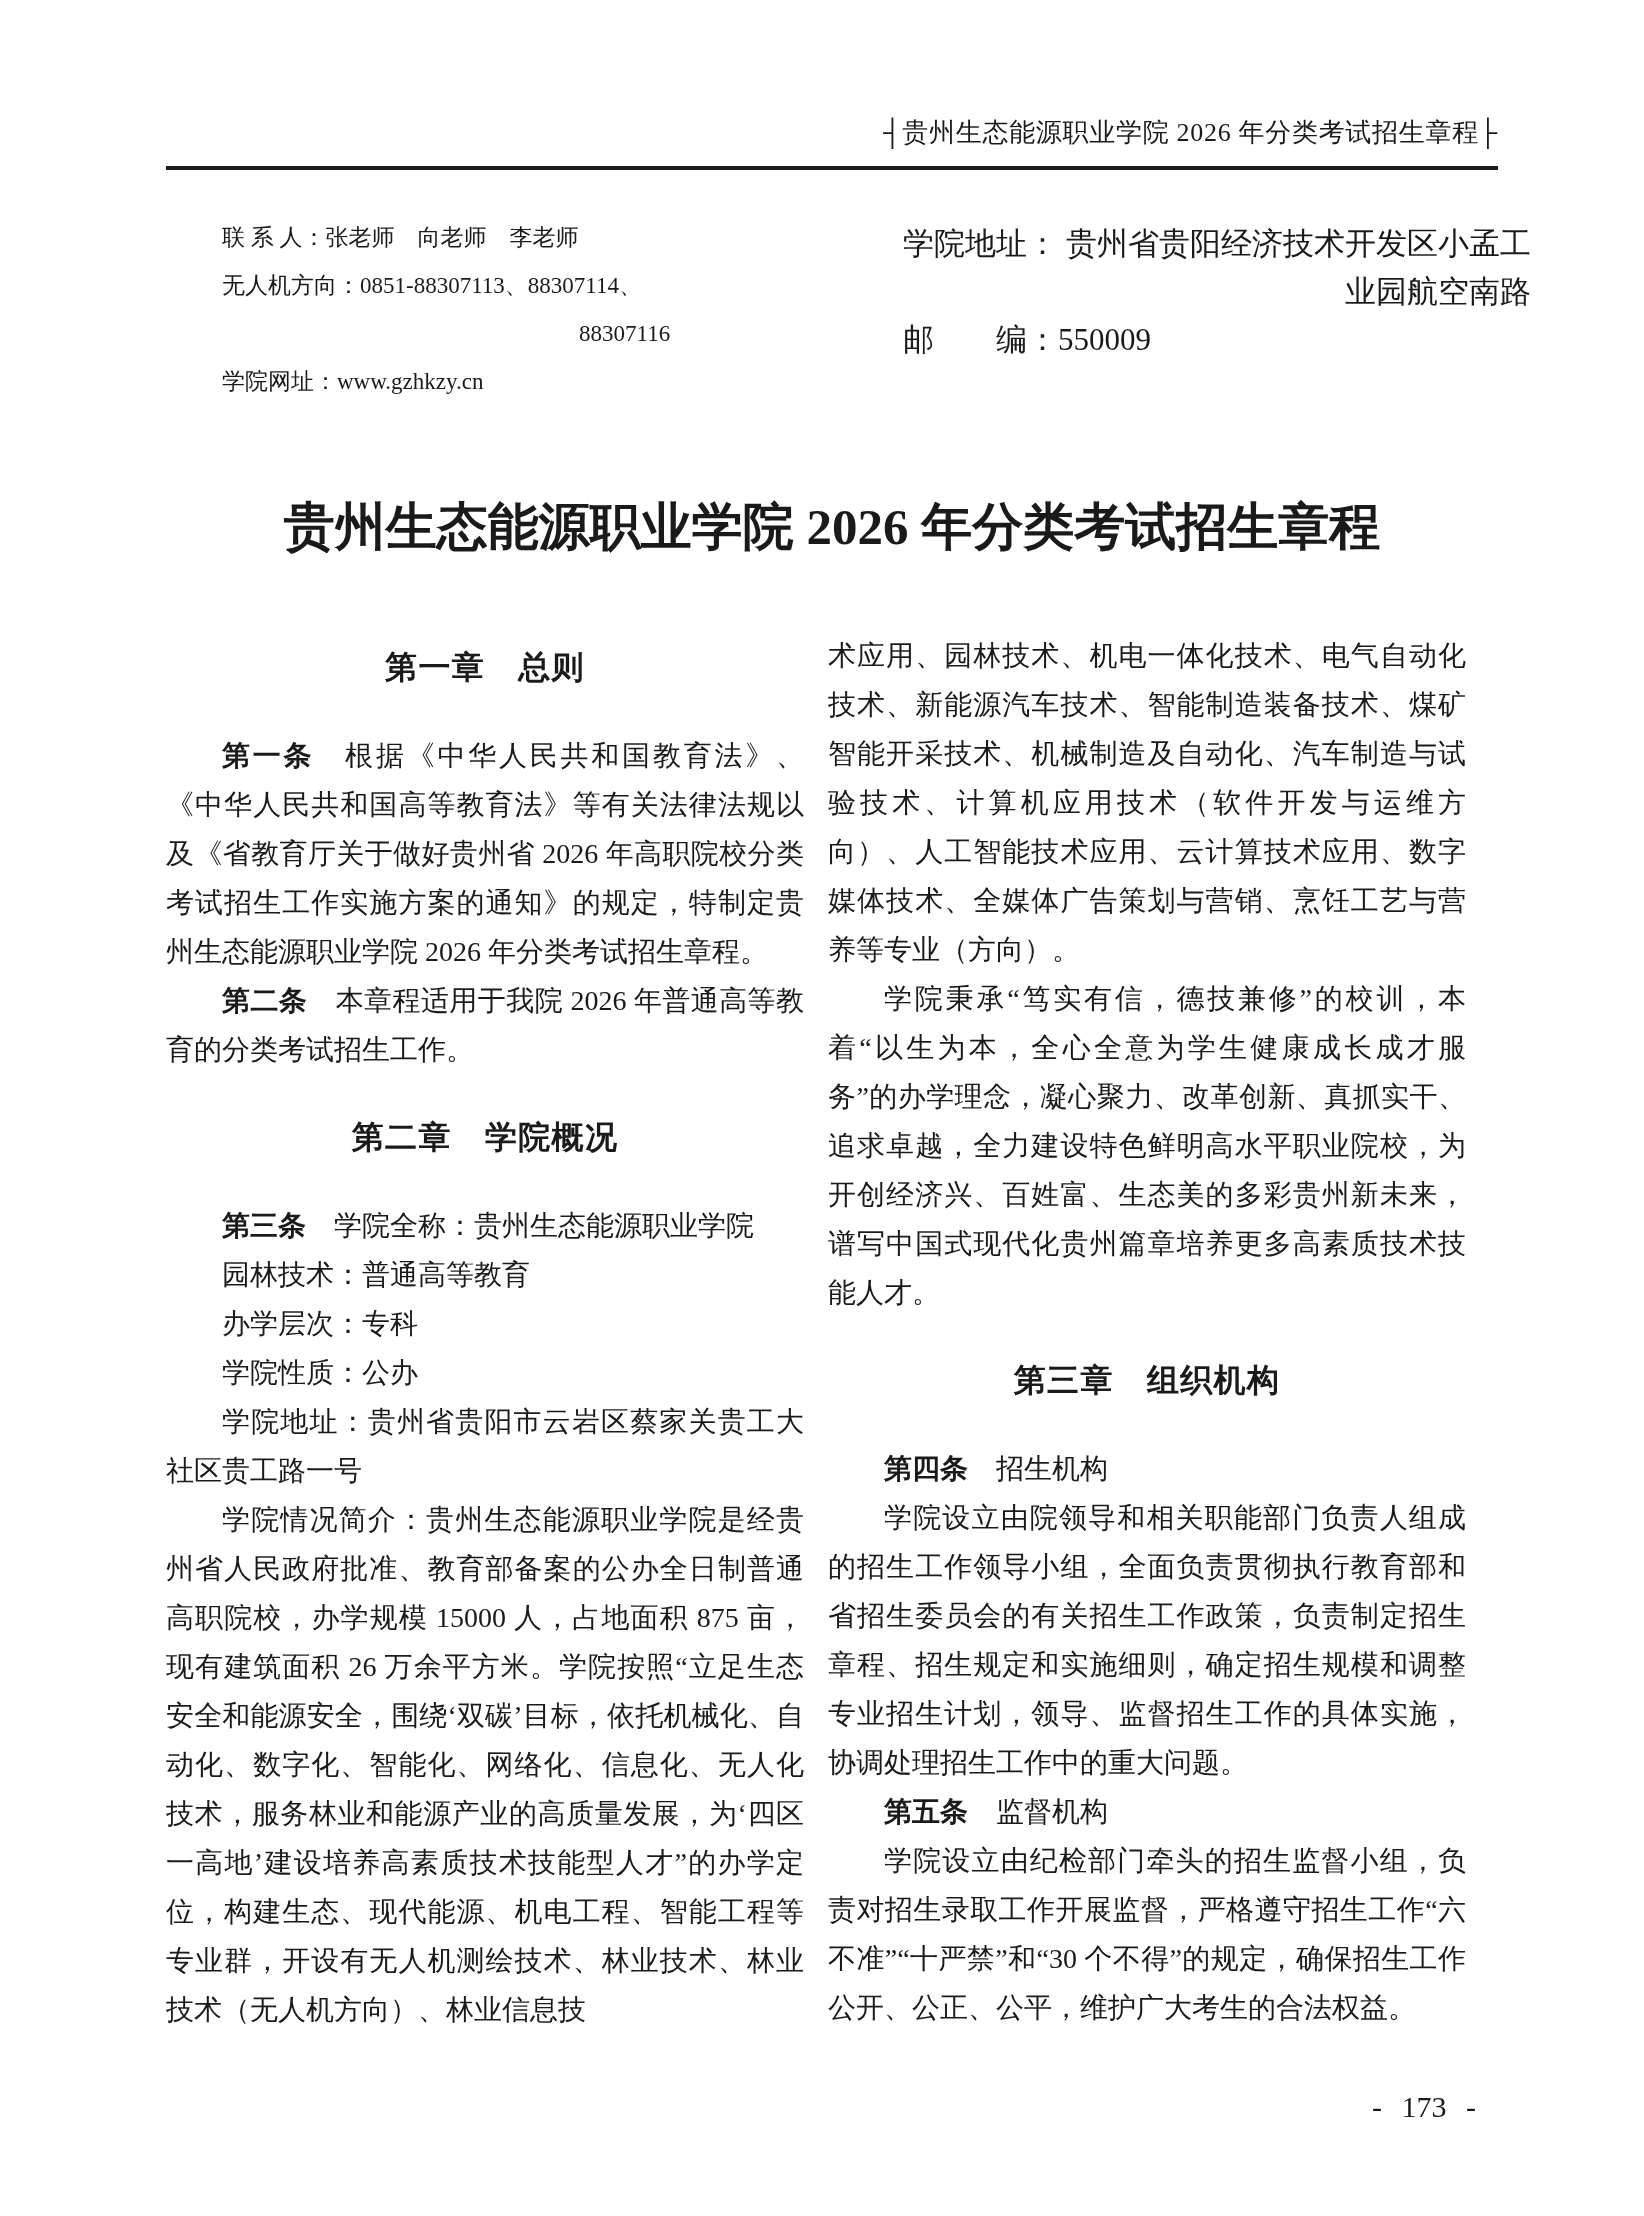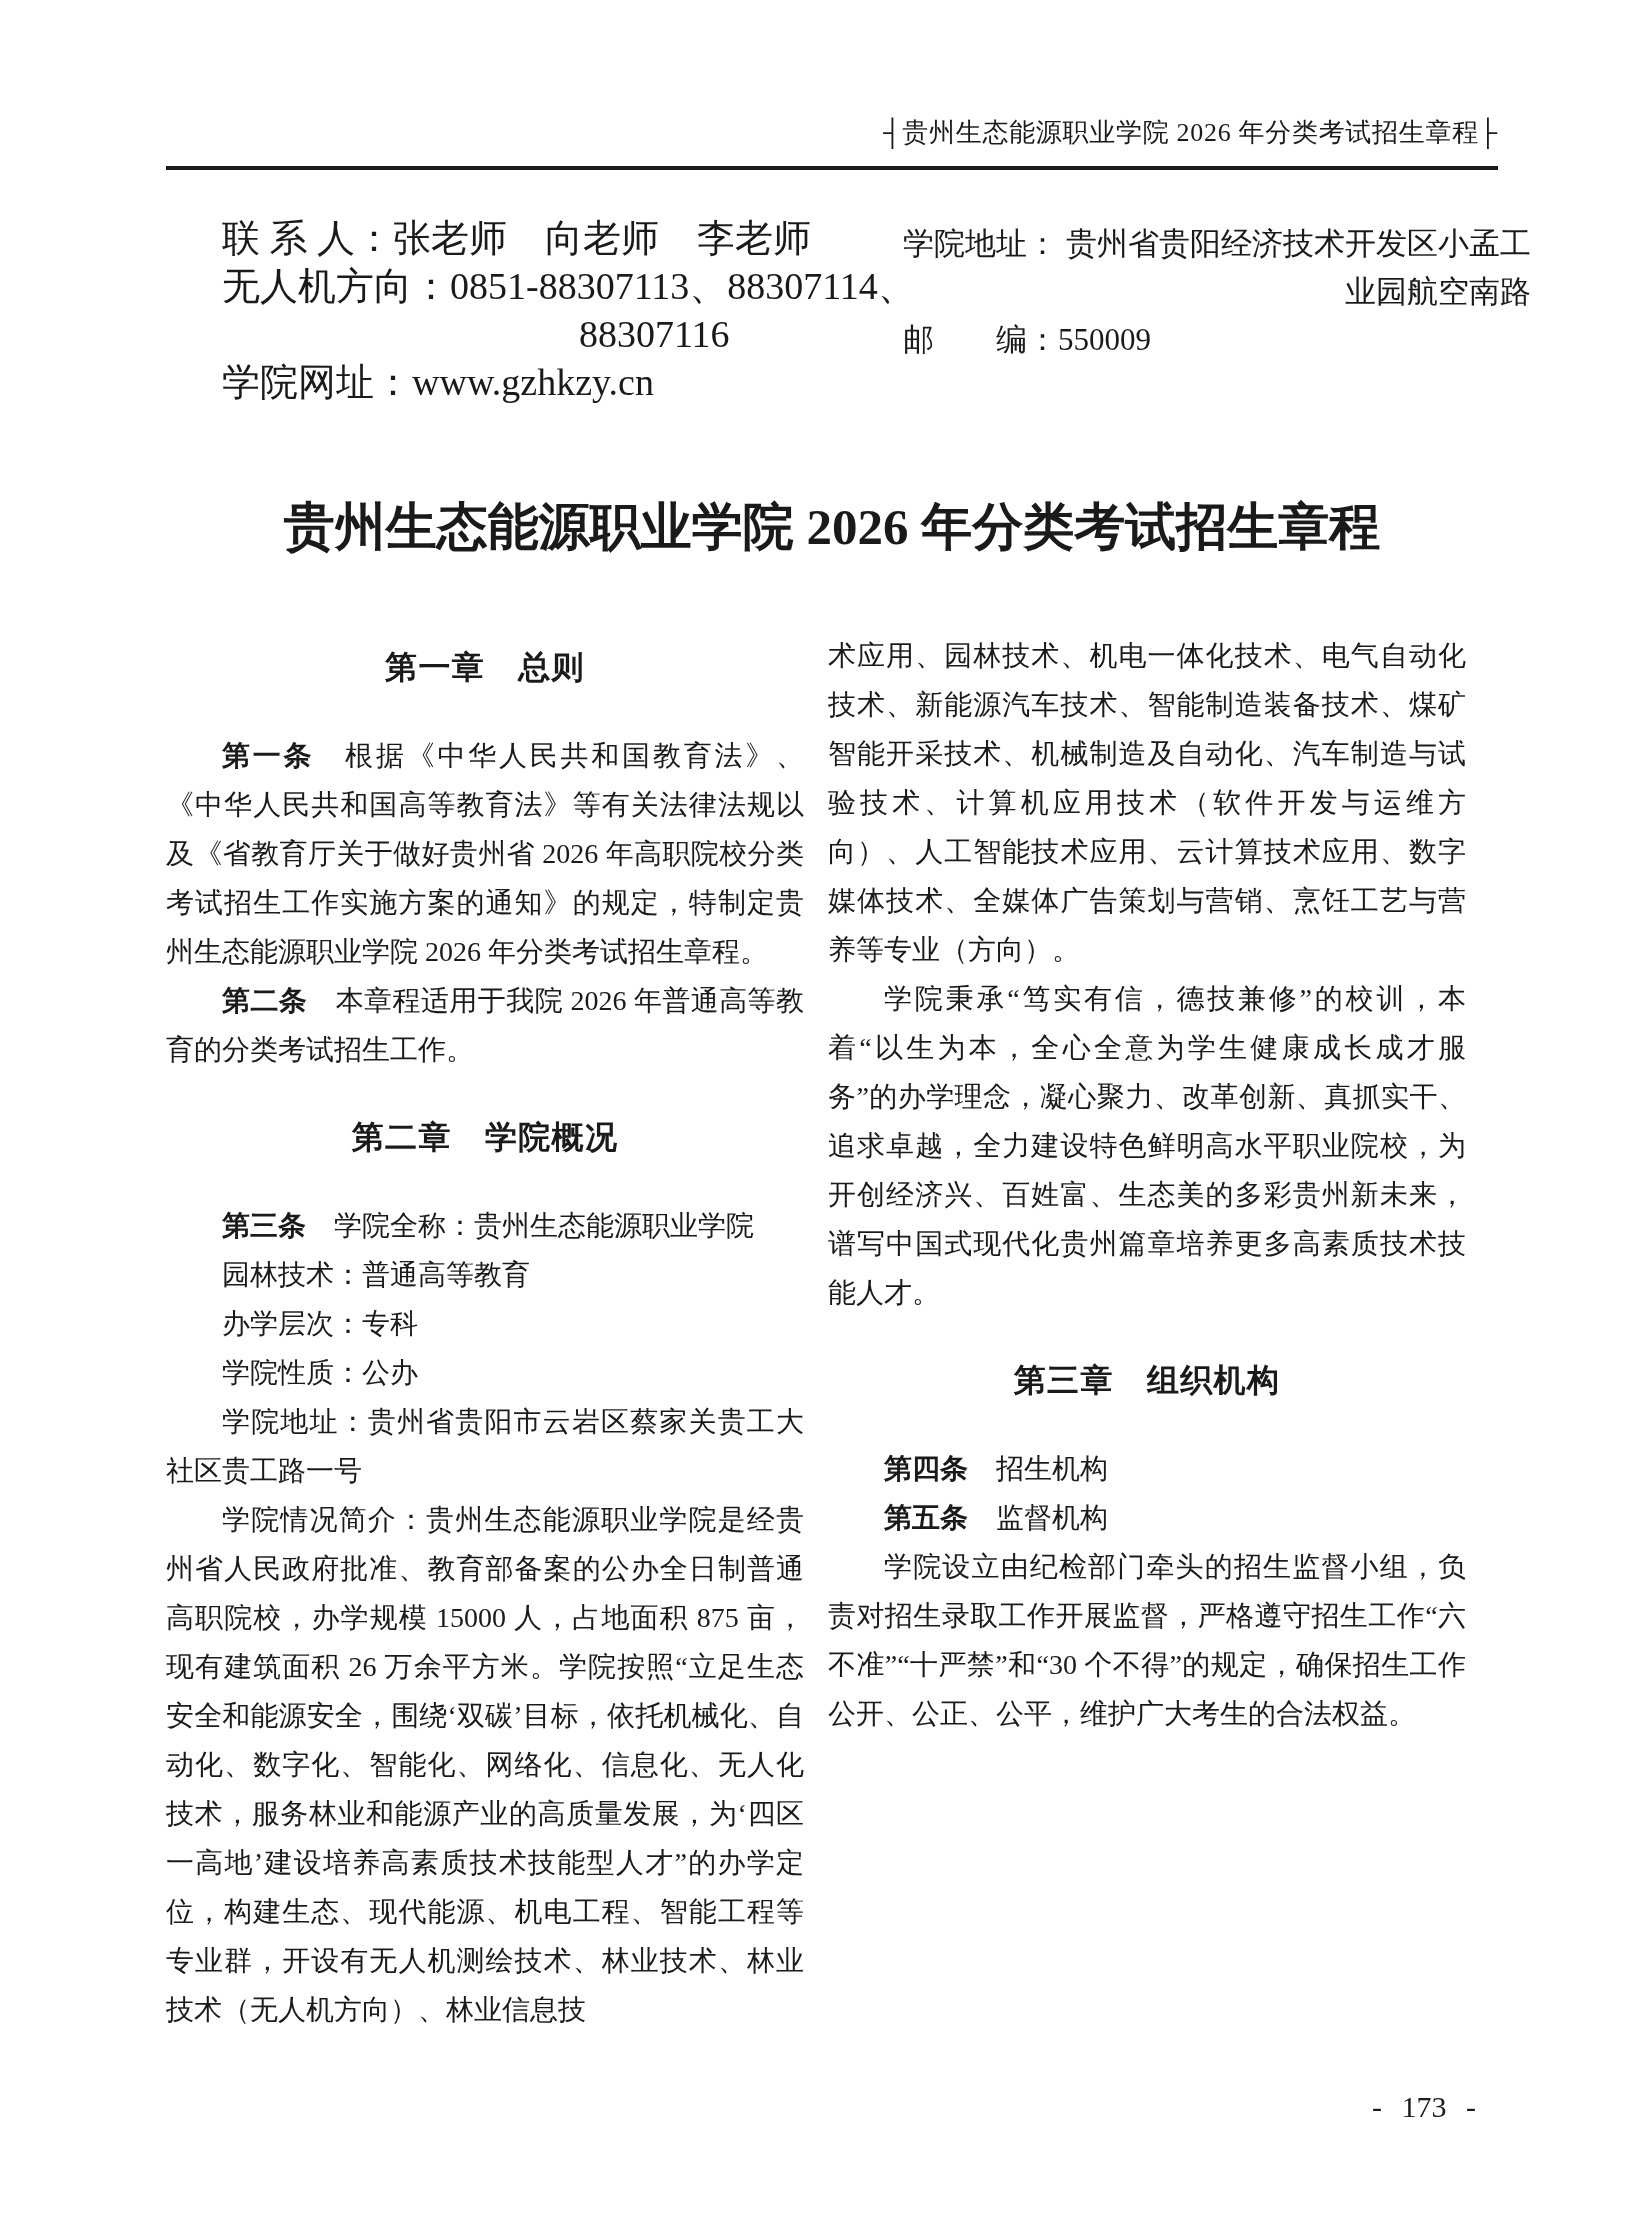--- a/index.html
+++ b/index.html
@@ -31,21 +31,21 @@
     top: 166px;
     left: 166px;
     width: 1332px;
     height: 4px;
     background: #1b1b1b;
   }
   .contact-left {
     position: absolute;
     top: 214px;
     left: 222px;
-    font-size: 38px;
+    font-size: 23px;
     line-height: 48px;
     white-space: nowrap;
     font-family: Liberation Serif, serif;
   }
   .contact-right {
     position: absolute;
     top: 220px;
     left: 903px;
     font-size: 31px;
     line-height: 48px;
@@ -157,19 +157,20 @@
       <p class="para">办学层次：专科</p>
       <p class="para">学院性质：公办</p>
       <p class="para">学院地址：贵州省贵阳市云岩区蔡家关贵工大社区贵工路一号</p>
       <p class="para">学院情况简介：贵州生态能源职业学院是经贵州省人民政府批准、教育部备案的公办全日制普通高职院校，办学规模 15000 人，占地面积 875 亩，现有建筑面积 26 万余平方米。学院按照“立足生态安全和能源安全，围绕‘双碳’目标，依托机械化、自动化、数字化、智能化、网络化、信息化、无人化技术，服务林业和能源产业的高质量发展，为‘四区一高地’建设培养高素质技术技能型人才”的办学定位，构建生态、现代能源、机电工程、智能工程等专业群，开设有无人机测绘技术、林业技术、林业技术（无人机方向）、林业信息技</p>
     </div>
   <div class="column">
       <p class="para noindent">术应用、园林技术、机电一体化技术、电气自动化技术、新能源汽车技术、智能制造装备技术、煤矿智能开采技术、机械制造及自动化、汽车制造与试验技术、计算机应用技术（软件开发与运维方向）、人工智能技术应用、云计算技术应用、数字媒体技术、全媒体广告策划与营销、烹饪工艺与营养等专业（方向）。</p>
       <p class="para">学院秉承“笃实有信，德技兼修”的校训，本着“以生为本，全心全意为学生健康成长成才服务”的办学理念，凝心聚力、改革创新、真抓实干、追求卓越，全力建设特色鲜明高水平职业院校，为开创经济兴、百姓富、生态美的多彩贵州新未来，谱写中国式现代化贵州篇章培养更多高素质技术技能人才。</p>
       <h2 class="chapter">第三章　组织机构</h2>
       <p class="para"><span class="clause-label">第四条</span>　招生机构</p>
+      <p class="para">学院设立由院领导和相关职能部门负责人组成的招生工作领导小组，全面负责贯彻执行教育部和省招生委员会的有关招生工作政策，负责制定招生章程、招生规定和实施细则，确定招生规模和调整专业招生计划，领导、监督招生工作的具体实施，协调处理招生工作中的重大问题。</p>
       <p class="para"><span class="clause-label">第五条</span>　监督机构</p>
       <p class="para">学院设立由纪检部门牵头的招生监督小组，负责对招生录取工作开展监督，严格遵守招生工作“六不准”“十严禁”和“30 个不得”的规定，确保招生工作公开、公正、公平，维护广大考生的合法权益。</p>
     </div>
 </div>
 
 <div class="page-number">- 173 -</div>
 
 
 </body></html>

